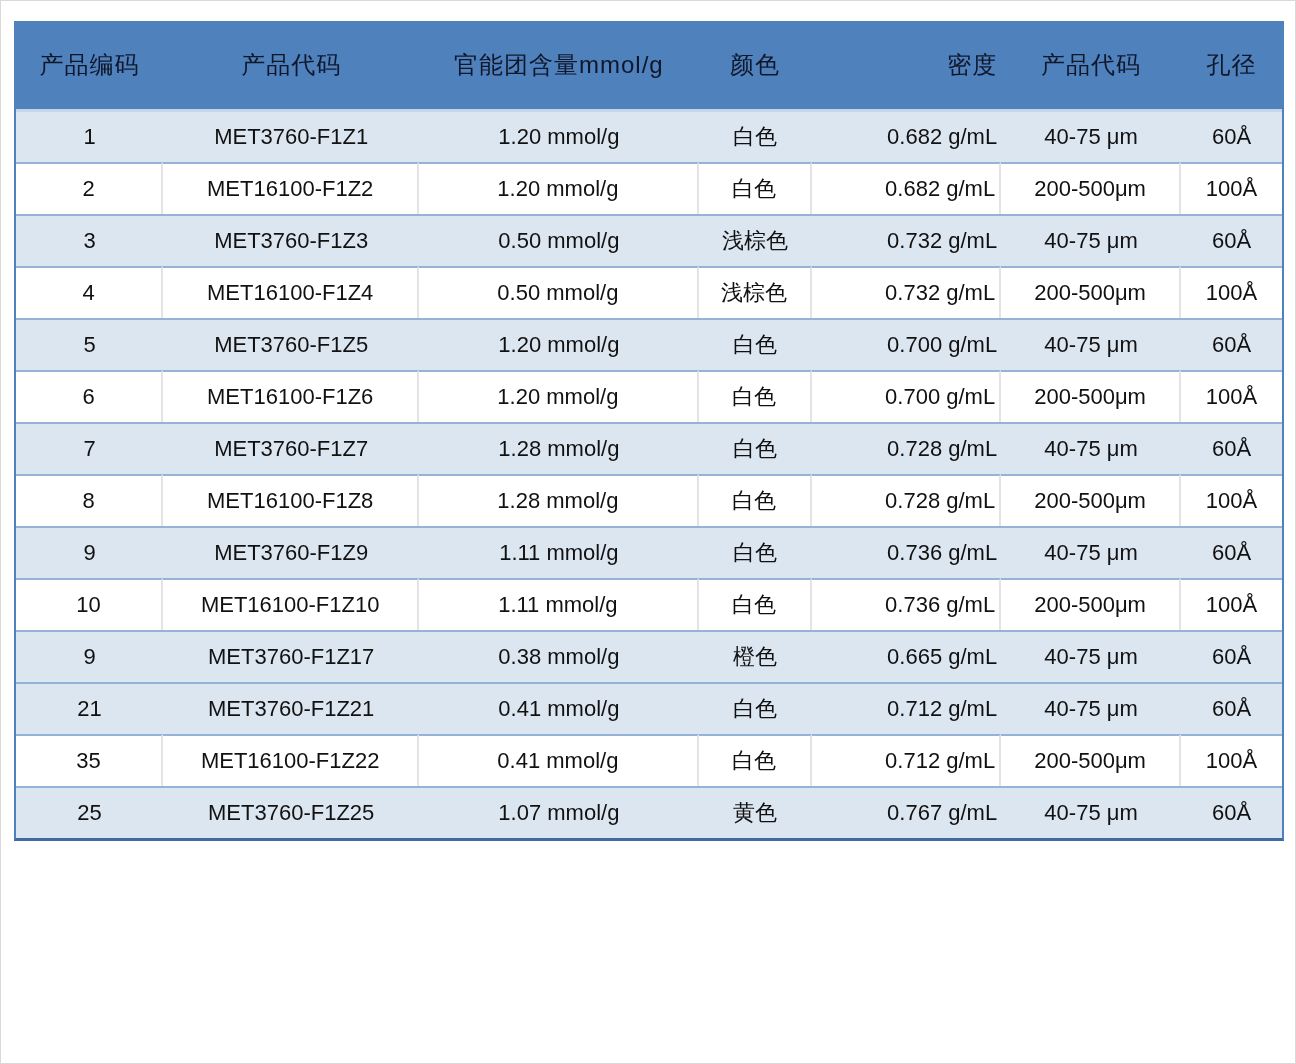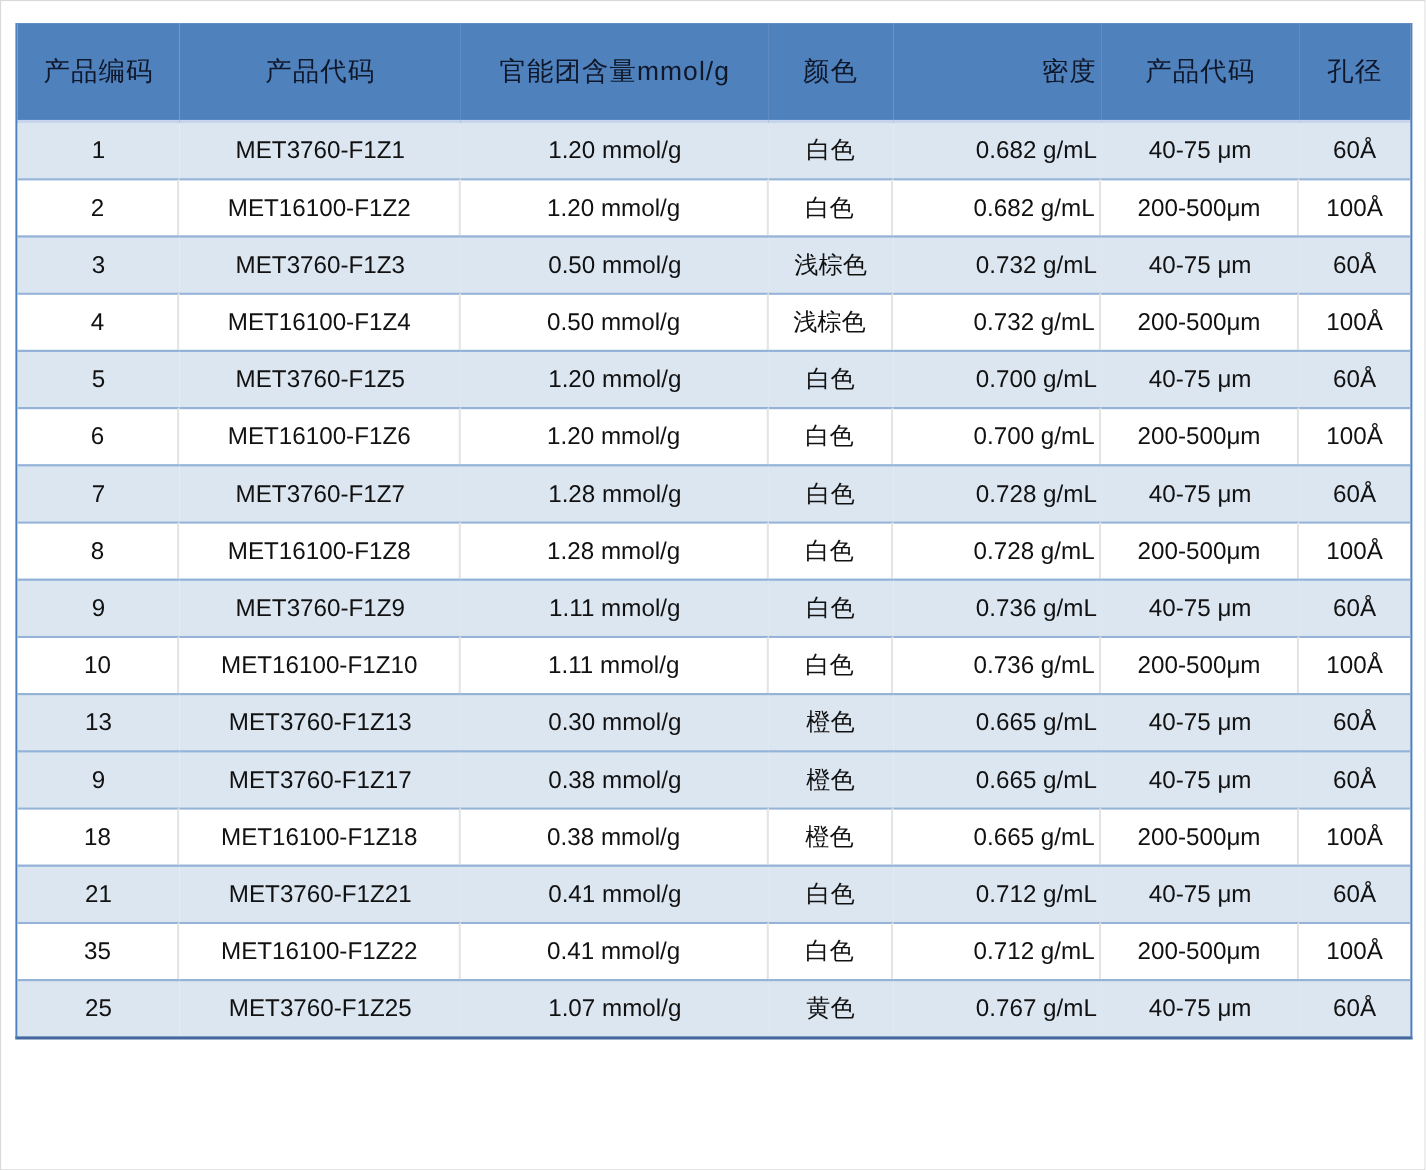--- a/index.html
+++ b/index.html
@@ -169,45 +169,27 @@
           <tr class="plain">
             <td>10</td>
             <td>MET16100-F1Z10</td>
             <td>1.11 mmol/g</td>
             <td>白色</td>
             <td>0.736 g/mL</td>
             <td>200-500μm</td>
             <td>100Å</td>
           </tr>
           <tr class="stripe">
-            <td>13</td>
-            <td>MET3760-F1Z13</td>
-            <td>0.30 mmol/g</td>
-            <td>橙色</td>
-            <td>0.665 g/mL</td>
-            <td>40-75 μm</td>
-            <td>60Å</td>
-          </tr>
-          <tr class="stripe">
             <td>9</td>
             <td>MET3760-F1Z17</td>
             <td>0.38 mmol/g</td>
             <td>橙色</td>
             <td>0.665 g/mL</td>
             <td>40-75 μm</td>
             <td>60Å</td>
-          </tr>
-          <tr class="plain">
-            <td>18</td>
-            <td>MET16100-F1Z18</td>
-            <td>0.38 mmol/g</td>
-            <td>橙色</td>
-            <td>0.665 g/mL</td>
-            <td>200-500μm</td>
-            <td>100Å</td>
           </tr>
           <tr class="stripe">
             <td>21</td>
             <td>MET3760-F1Z21</td>
             <td>0.41 mmol/g</td>
             <td>白色</td>
             <td>0.712 g/mL</td>
             <td>40-75 μm</td>
             <td>60Å</td>
           </tr>

